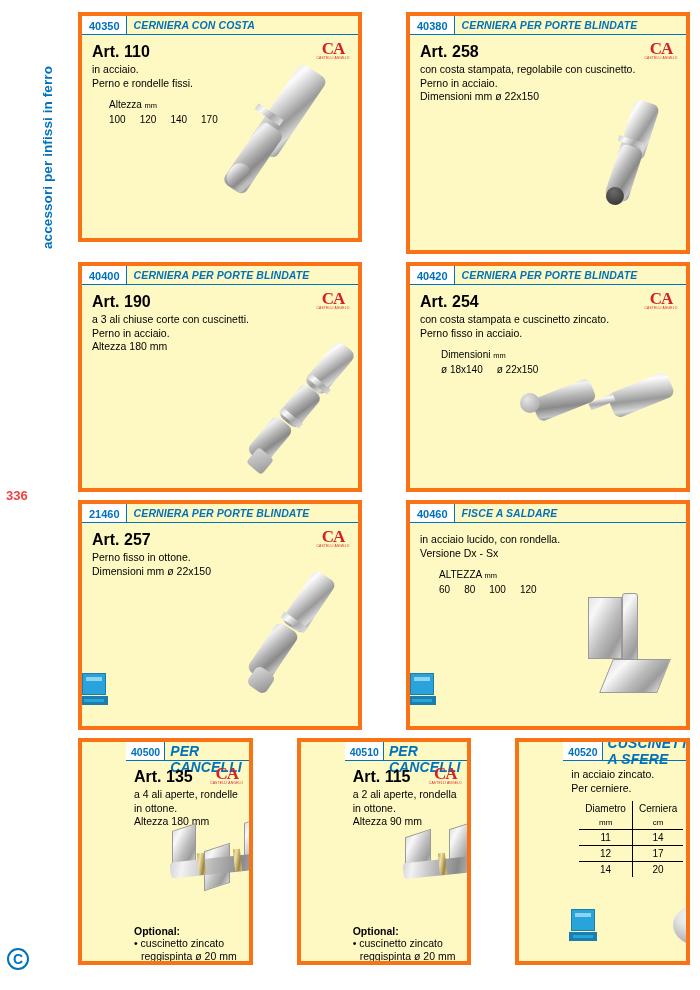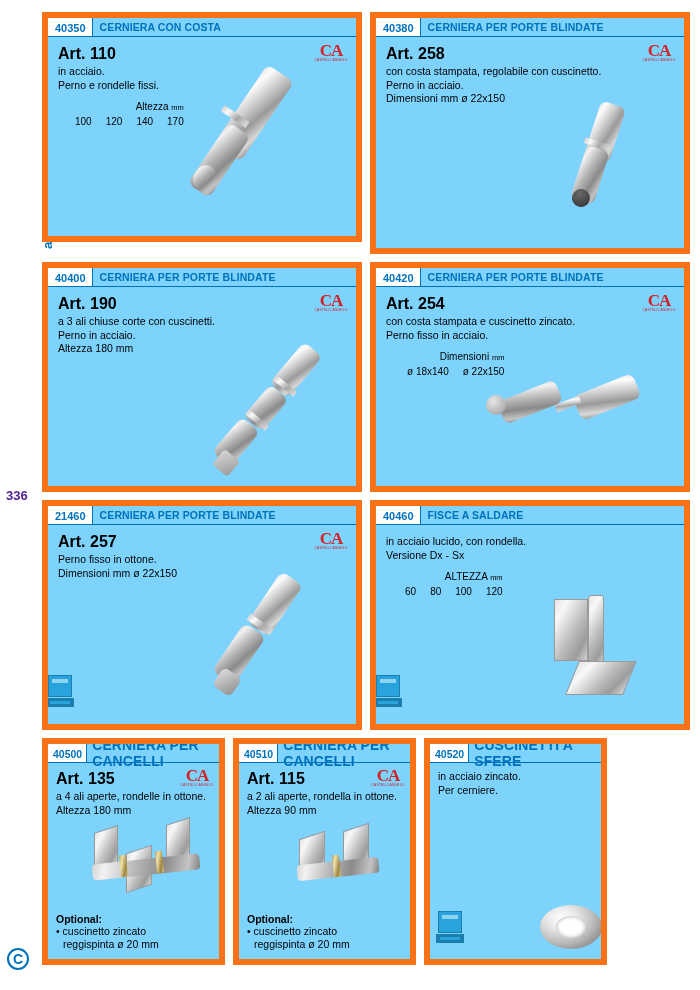--- a/index.html
+++ b/index.html
@@ -20,59 +20,61 @@
   .rail-text {
     position:absolute; left:-78px; top:150px; width:250px;
     transform:rotate(-90deg);
     transform-origin:center center;
     color:#0072bc; font-size:13.5px; font-weight:bold;
     letter-spacing:0.1px;
     text-align:center;
   }
   .rail-page {
     position:absolute; left:6px; top:488px;
-    color:#4c1d95; font-size:13px; font-weight:bold;
+    color:#ef4444; font-size:13px; font-weight:bold;
   }
   .rail-logo {
     position:absolute; left:7px; top:948px;
     width:22px; height:22px; border:2px solid #0072bc; border-radius:50%;
     color:#0072bc; font-size:14px; font-weight:bold;
     text-align:center; line-height:19px;
   }
 
   
   .grid { position:absolute; left:42px; top:12px; width:648px; }
 
   .row { display:flex; gap:8px; margin-bottom:8px; }
 
   .card {
-    border:6px solid #f97316;
-    background:#7dd3fc;
+    border:4px solid #f97316;
+    background:#fef9c3;
     position:relative;
     overflow:hidden;
+    margin-left:36px;
   }
   .card.half  { width:320px; }
-  .card.third { width:183px; }
+  .card.third { width:183px;padding-left:44px; }
 
   .card-head {
     display:flex; align-items:stretch;
     border-bottom:1px solid #0072bc;
     height:19px;
   }
   .code {
     color:#0072bc; font-size:11px; font-weight:bold;
     padding:2px 6px 0 7px;
     border-right:1px solid #0072bc;
     display:flex; align-items:center;
     background:#fff;
   }
   .title {
     color:#0072bc; font-size:10.5px; font-weight:bold;
     padding:0 7px; display:flex; align-items:center;
     letter-spacing:0.1px;
+    font-style:italic;
   }
   .card.third .title { font-size:14px; padding:0 5px; }
   .card.third .code { font-size:10.5px; padding:2px 4px 0 5px; }
 
   .card-body { position:relative; padding:8px 10px 6px 10px; }
 
   .art { font-size:16px; font-weight:bold; color:#000; margin:0 0 2px 0; }
   .desc { font-size:10.5px; color:#000; line-height:13.5px; }
 
   
@@ -83,21 +85,21 @@
   .ca .mark {
     font-family:Liberation Serif, serif;
     font-size:17px; font-weight:bold; color:#d42027;
     line-height:15px; letter-spacing:-1px;
   }
   .ca .sub { font-size:3.3px; color:#d42027; letter-spacing:0.2px; }
 
   
   table.meas { border-collapse:collapse; margin-top:7px; }
   table.meas td, table.meas th {
-    font-size:10px; text-align:right; padding:2px 7px; font-weight:normal;
+    font-size:10px; text-align:left; padding:2px 7px; font-weight:normal;
     border:0;
   }
   .meas-title { font-size:10px; text-align:center; padding-bottom:2px; }
   .meas-title .mm { font-size:7.5px; }
   .hline { border-top:1px solid #000; }
   .vline { border-left:1px solid #000; }
 
   
   .img { position:absolute; }
 
@@ -429,20 +431,44 @@
     <div class="card third" style="height:227px">
       <div class="card-head">
         <div class="code">40520</div>
         <div class="title">CUSCINETTI A SFERE</div>
       </div>
       <div class="card-body" style="padding:7px 8px">
         <div class="desc">
           <div>in acciaio zincato.</div>
           <div>Per cerniere.</div>
         </div>
+        <table class="diam" style="margin-left:8px">
+          <tbody>
+              <tr>
+            <td class="h">Diametro</td>
+            <td class="h vline">Cerniera</td>
+          </tr>
+          <tr>
+            <td class="s">mm</td>
+            <td class="s vline">cm</td>
+          </tr>
+          <tr>
+            <td class="hline">11</td>
+            <td class="hline vline">14</td>
+          </tr>
+          <tr>
+            <td class="hline">12</td>
+            <td class="hline vline">17</td>
+          </tr>
+          <tr>
+            <td class="hline">14</td>
+            <td class="hline vline">20</td>
+          </tr>
+        </tbody>
+          </table>
         <div class="ring" style="left:110px; top:142px;"></div>
         <div class="pallet" style="left:6px; top:148px;">
           <div class="box"></div>
             <div class="base"></div>
         </div>
       </div>
     </div>
   </div>
 
 </div>

